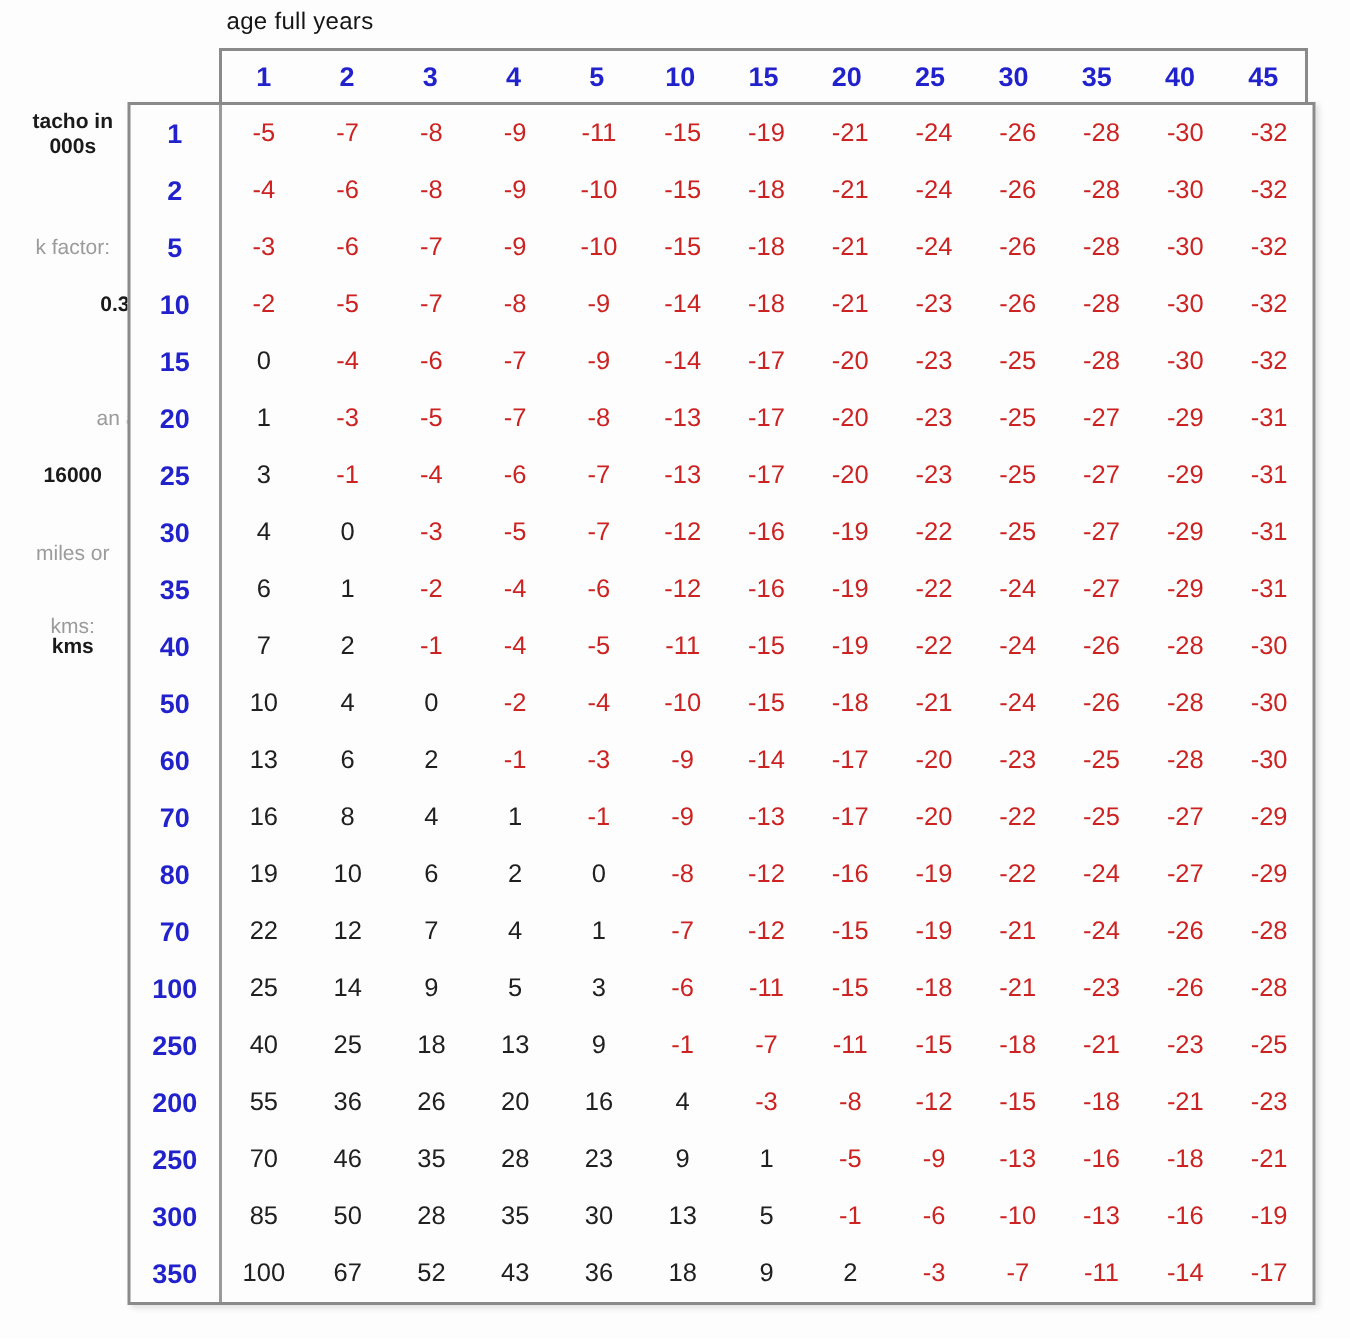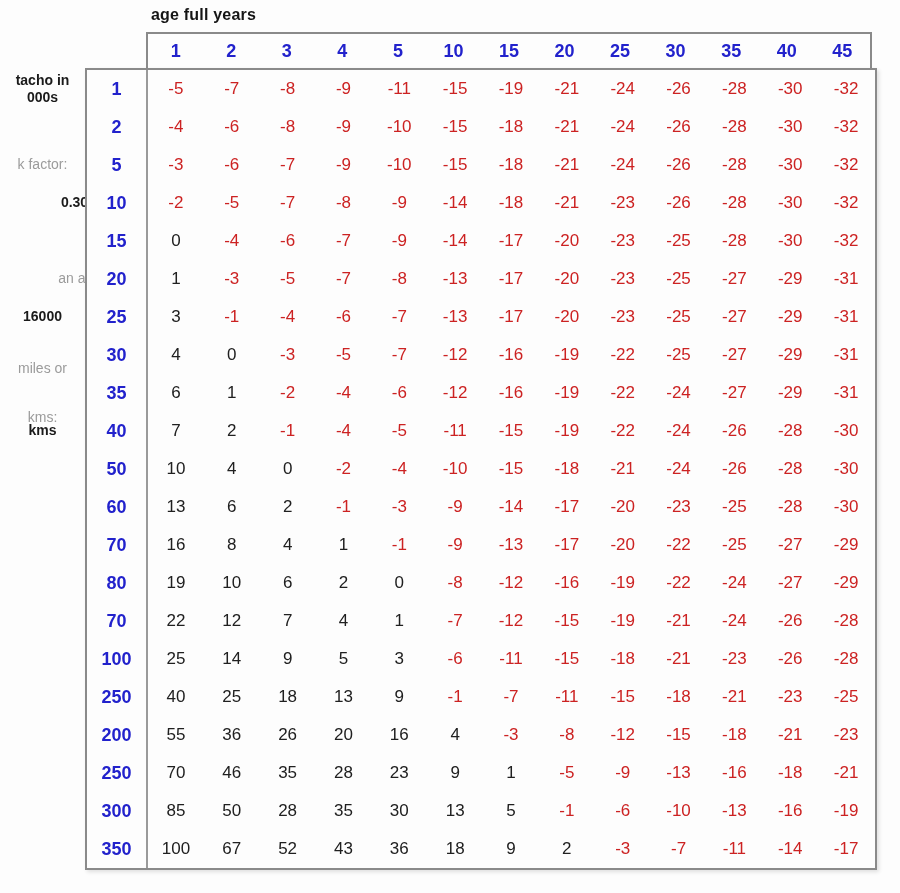--- a/index.html
+++ b/index.html
@@ -4,21 +4,21 @@
 <style>
   html,body { margin:0; padding:0; background:#ffffff; }
   .canvas {
     position:relative; width:900px; height:893px;
     background:#fdfdfd;
     font-family:"Liberation Sans", sans-serif;
     overflow:hidden;
   }
   .title {
     position:absolute; left:151px; top:6px;
-    font-size:16px; font-weight:bold; color:#151515;
+    font-size:16px; font-weight:normal; color:#151515;
     letter-spacing:0.2px;
   }
   
   .header-box {
     position:absolute; left:146px; top:32px; width:726px; height:36px;
     box-sizing:border-box;
     border:2px solid #8a8a8a; border-bottom:none;
     background:#fdfdfd;
   }
   .header-grid {
@@ -52,21 +52,21 @@
     grid-template-rows:repeat(21,1fr);
     grid-template-columns:repeat(13,1fr);
   }
   .cell {
     display:flex; align-items:center; justify-content:center;
     font-size:17px; color:#202020;
   }
   .cell.neg { color:#cc2222; }
   
   .gutter {
-    position:absolute; left:0; top:70px; width:65px; height:798px;
+    position:absolute; left:6px; top:70px; width:65px; height:798px;
   }
   .side-label {
     position:absolute; left:0; width:85px; height:38px;
     display:flex; flex-direction:column; align-items:center; justify-content:center;
     text-align:center; line-height:1.22;
   }
   .side-label.strong { font-size:14px; font-weight:bold; color:#1a1a1a; }
   .side-label.muted  { font-size:14px; color:#9b9b9b;justify-content:center; }
 </style>
 </head>

